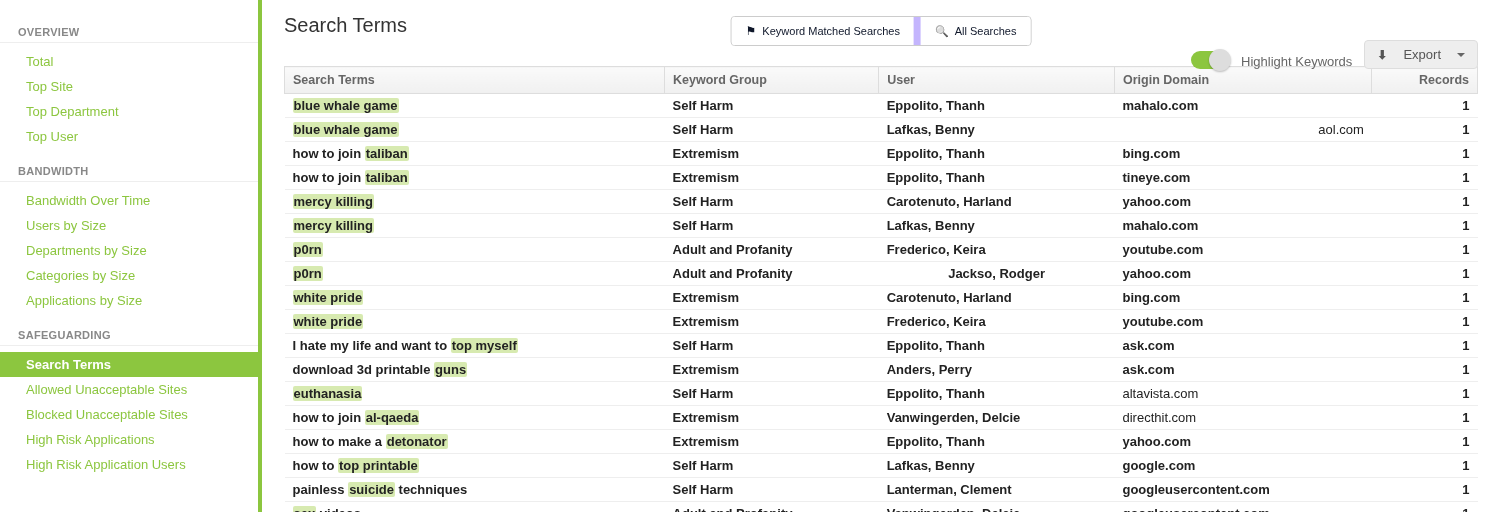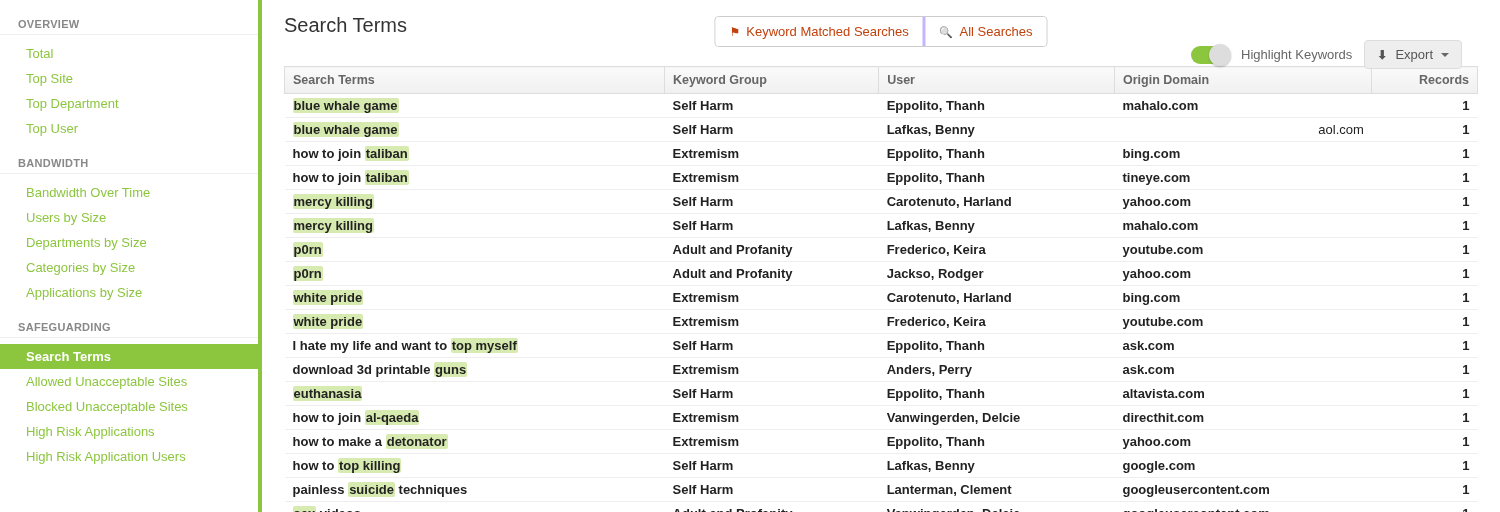--- a/index.html
+++ b/index.html
@@ -12,21 +12,21 @@
     width: 1500px;
     height: 512px;
     overflow: hidden;
   }
   
   .sidebar {
     width: 262px;
     border-right: 4px solid #8cc63f;
     background: #fff;
     overflow-y: auto;
-    padding-top: 12px;
+    padding-top: 20px;
   }
   .side-group-header {
     font-size: 11px;
     font-weight: 700;
     color: #888;
     letter-spacing: 0.3px;
     padding: 6px 18px 4px 18px;
     border-bottom: 1px solid #eee;
     text-transform: uppercase;
   }
@@ -70,35 +70,35 @@
     transform: translateX(-50%);
     top: 4px;
     display: flex;
     border: 1px solid #ccc;
     border-radius: 4px;
     overflow: hidden;
     background: #fff;
   }
   .btn-seg {
     padding: 7px 14px;
-    font-size: 13px;
-    color: #c2410c;
+    font-size: 11px;
+    color: #0f172a;
     background: #fff;
     cursor: pointer;
     display: flex;
     align-items: center;
     gap: 6px;
   }
-  .btn-seg + .btn-seg { border-left: 3px solid #c4b5fd; }
+  .btn-seg + .btn-seg { border-left: 7px solid #c4b5fd; }
   .right-controls {
     position: absolute;
-    right: 16px;
+    right: 0;
     top: 28px;
     display: flex;
-    align-items: center;
+    align-items: flex-end;
     gap: 12px;
   }
   .toggle {
     position: relative;
     width: 38px;
     height: 18px;
     background: #8cc63f;
     border-radius: 10px;
   }
   .toggle-knob {
@@ -114,21 +114,21 @@
   .hl-label { color: #666; font-size: 13px; }
   .export-btn {
     background: #eee;
     border: 1px solid #ddd;
     border-radius: 4px;
     padding: 6px 12px;
     font-size: 13px;
     color: #555;
     display: flex;
     align-items: center;
-    gap: 8px;
+    gap: 16px;
     cursor: pointer;
   }
   .caret-down {
     width: 0; height: 0;
     border-left: 4px solid transparent;
     border-right: 4px solid transparent;
     border-top: 4px solid #666;
   }
   
   .table-wrap { flex:1; overflow:auto; }
@@ -279,21 +279,21 @@
           <tr>
             <td><span class="hl">p0rn</span></td>
             <td style="font-weight: 700;">Adult and Profanity</td>
             <td style="font-weight: 700;">Frederico, Keira</td>
             <td style="font-weight: 700;">youtube.com</td>
             <td>1</td>
           </tr>
           <tr>
             <td><span class="hl">p0rn</span></td>
             <td style="font-weight: 700;">Adult and Profanity</td>
-            <td style="font-weight: 700;">Jackso, Rodger</td>
+            <td style="font-weight: 700; text-align: center;">Jackso, Rodger</td>
             <td style="font-weight: 700;">yahoo.com</td>
             <td>1</td>
           </tr>
           <tr>
             <td><span class="hl">white pride</span></td>
             <td style="font-weight: 700;">Extremism</td>
             <td style="font-weight: 700;">Carotenuto, Harland</td>
             <td style="font-weight: 700;">bing.com</td>
             <td>1</td>
           </tr>
@@ -315,39 +315,39 @@
             <td><span>download 3d printable </span><span class="hl">guns</span></td>
             <td style="font-weight: 700;">Extremism</td>
             <td style="font-weight: 700;">Anders, Perry</td>
             <td style="font-weight: 700;">ask.com</td>
             <td>1</td>
           </tr>
           <tr>
             <td><span class="hl">euthanasia</span></td>
             <td style="font-weight: 700;">Self Harm</td>
             <td style="font-weight: 700;">Eppolito, Thanh</td>
-            <td style="font-weight: 700; margin-top: 20px;">altavista.com</td>
+            <td style="font-weight: 400; margin-top: 20px;">altavista.com</td>
             <td>1</td>
           </tr>
           <tr>
             <td><span>how to join </span><span class="hl">al-qaeda</span></td>
             <td style="font-weight: 700;">Extremism</td>
             <td style="font-weight: 700;">Vanwingerden, Delcie</td>
-            <td style="font-weight: 700;">directhit.com</td>
+            <td style="font-weight: 400;">directhit.com</td>
             <td>1</td>
           </tr>
           <tr>
             <td><span>how to make a </span><span class="hl">detonator</span></td>
             <td style="font-weight: 700;">Extremism</td>
             <td style="font-weight: 700;">Eppolito, Thanh</td>
             <td style="font-weight: 700;">yahoo.com</td>
             <td>1</td>
           </tr>
           <tr>
-            <td><span>how to </span><span class="hl">top killing</span></td>
+            <td><span>how to </span><span class="hl">top printable</span></td>
             <td style="font-weight: 700;">Self Harm</td>
             <td style="font-weight: 700;">Lafkas, Benny</td>
             <td style="font-weight: 700;">google.com</td>
             <td>1</td>
           </tr>
           <tr>
             <td><span>painless </span><span class="hl">suicide</span><span> techniques</span></td>
             <td style="font-weight: 700;">Self Harm</td>
             <td style="font-weight: 700;">Lanterman, Clement</td>
             <td style="font-weight: 700;">googleusercontent.com</td>

